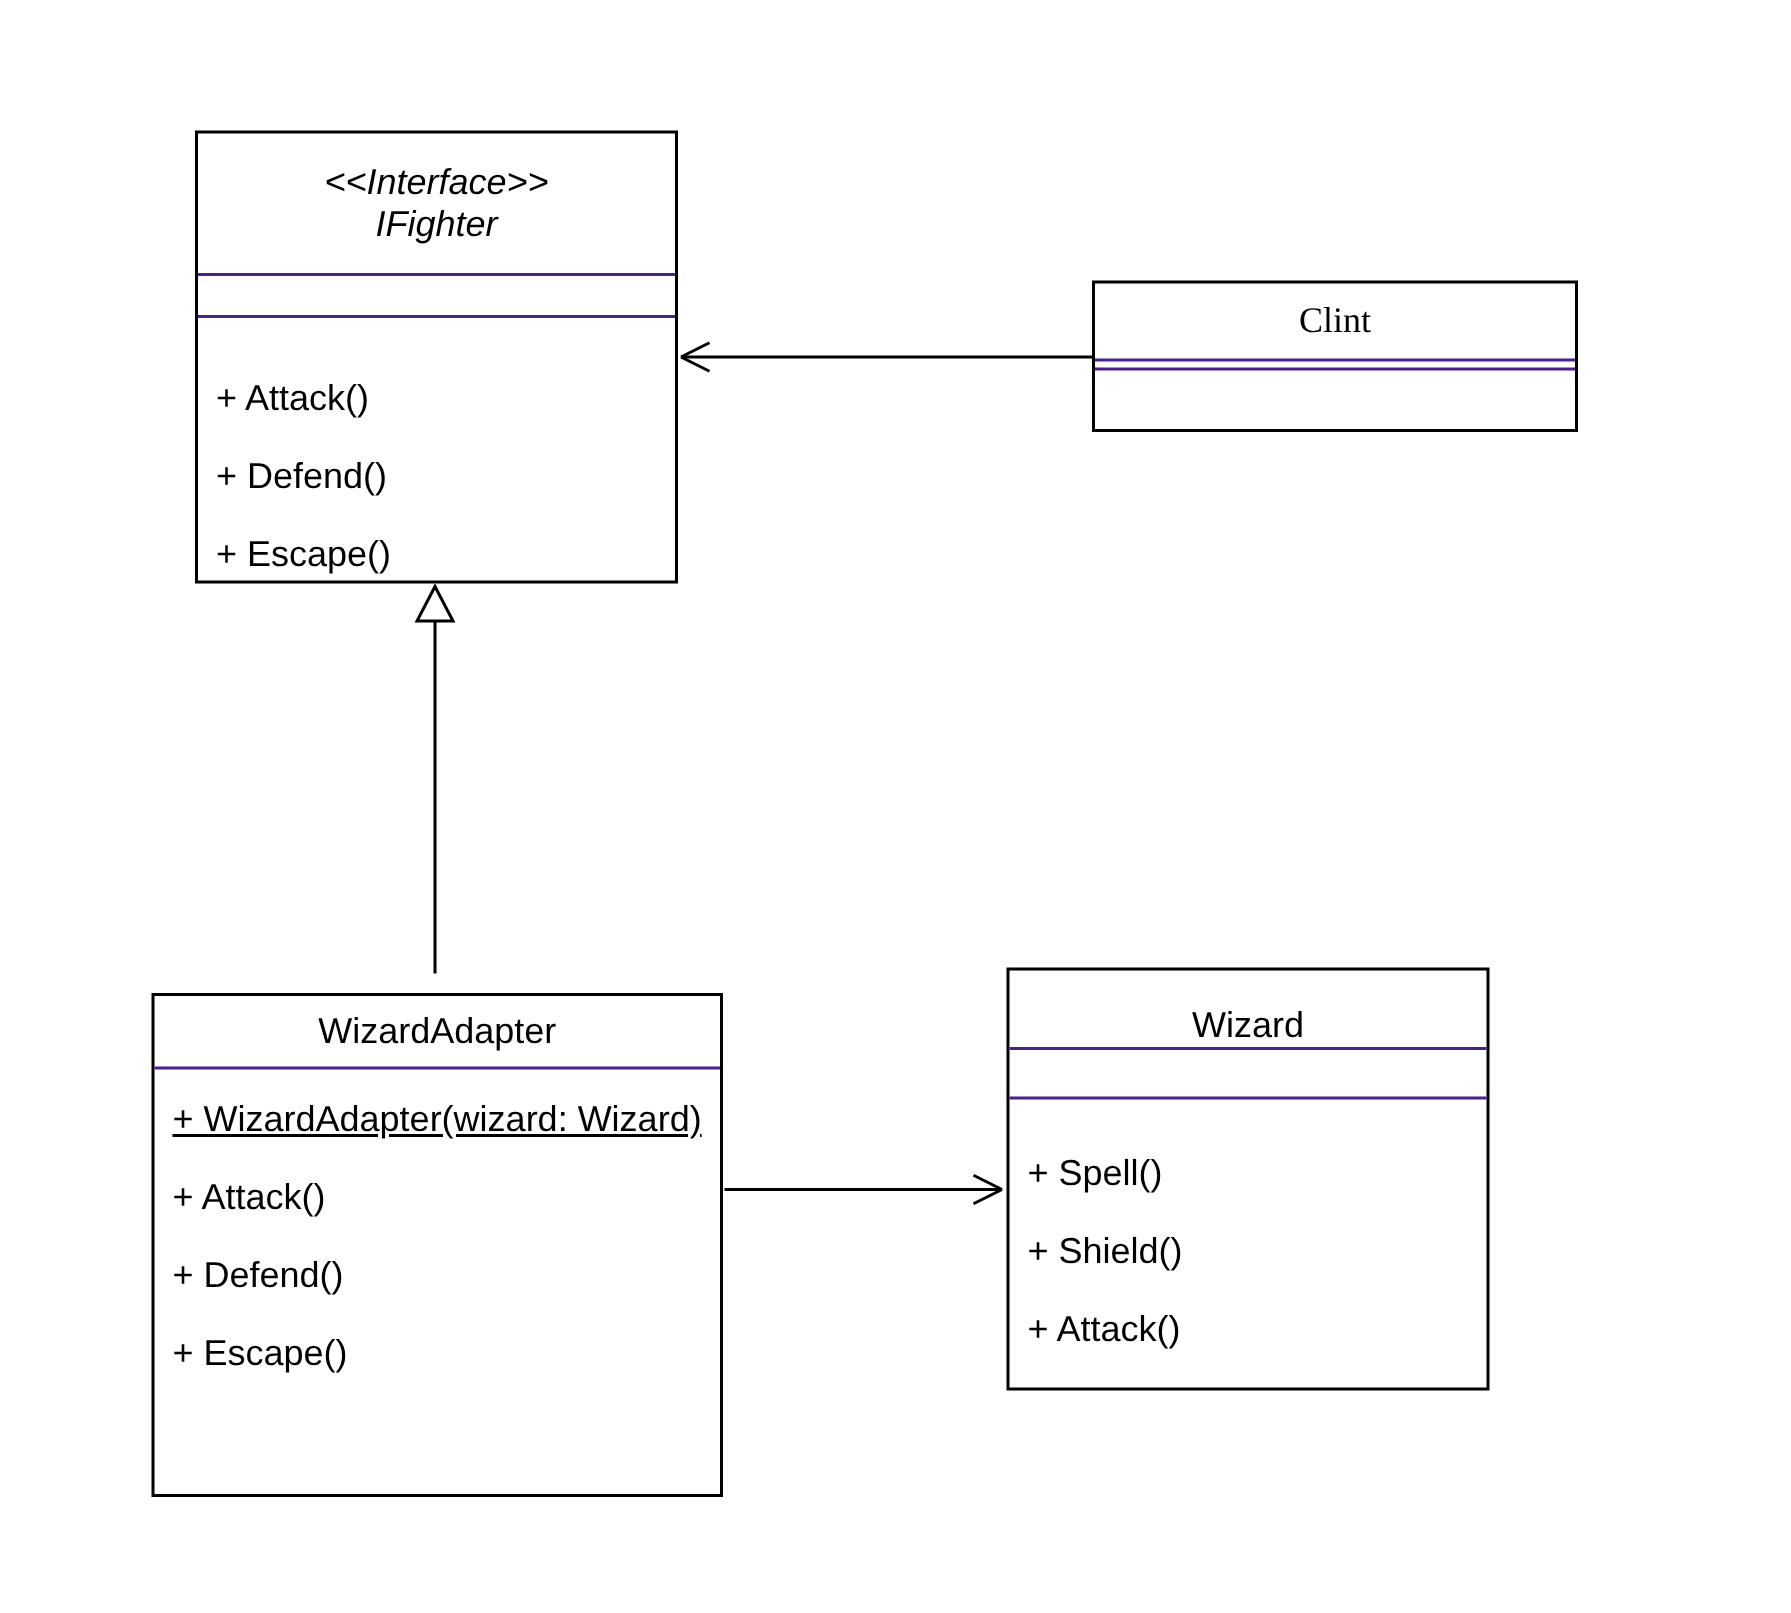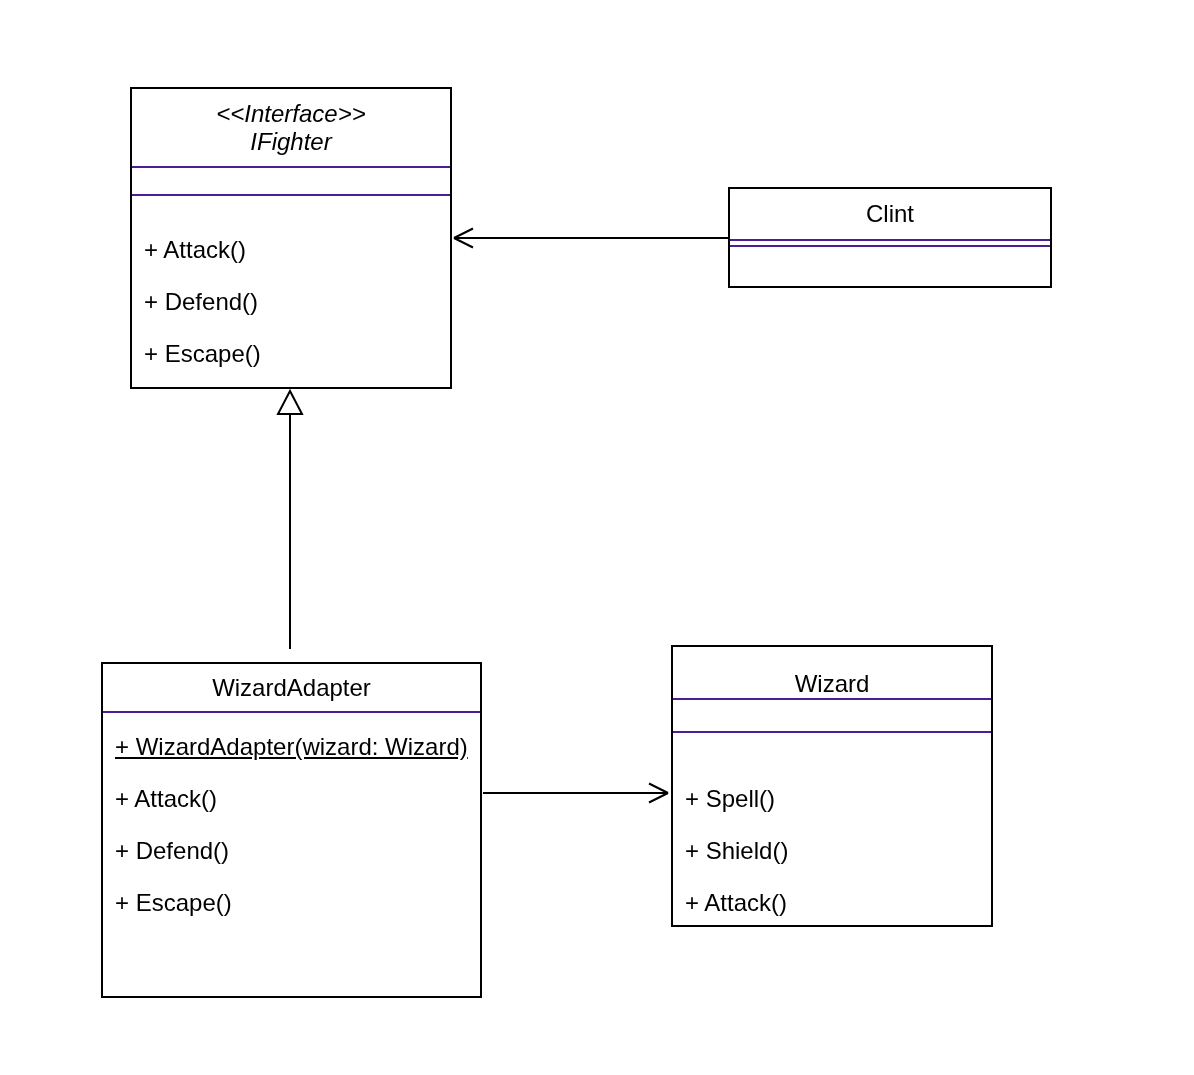--- a/index.html
+++ b/index.html
@@ -48,40 +48,40 @@
   .attr-row {
     height: 100%;
     display: flex;
     align-items: center;
     padding-left: 12px;
     white-space: nowrap;
   }
 
   
   .ifighter { left: 130px; top: 87px; width: 322px; height: 302px; }
-  .ifighter .header { height: 77px; }
+  .ifighter .header { height: 93px; }
   .ifighter .attrs { height: 28px; }
   .ifighter .methods { padding-top: 28px; }
 
   
   .clint { left: 728px; top: 187px; width: 324px; height: 101px; }
-  .clint .header { height: 50px; }
+  .clint .header { height: 50px; font-family: Liberation Serif, serif; }
   .clint .attrs { height: 6px; }
 
   
   .wizardadapter { left: 101px; top: 649px; width: 381px; height: 336px; margin-top: 13px; }
   .wizardadapter .header { height: 47px; }
   .wizardadapter .attrs { height: 56px; }
   .wizardadapter .methods { padding-top: 8px; }
 
   
   .wizard { left: 671px; top: 645px; width: 322px; height: 282px; }
   .wizard .header { height: 51px; justify-content: flex-end; }
   .wizard .attrs { height: 33px; }
-  .wizard .methods { padding-top: 40px; }
+  .wizard .methods { padding-top: 24px; }
 
   .edges {
     position: absolute;
     left: 0; top: 0;
     width: 1194px;
     height: 1075px;
     pointer-events: none;
   }
 </style>
 </head>

